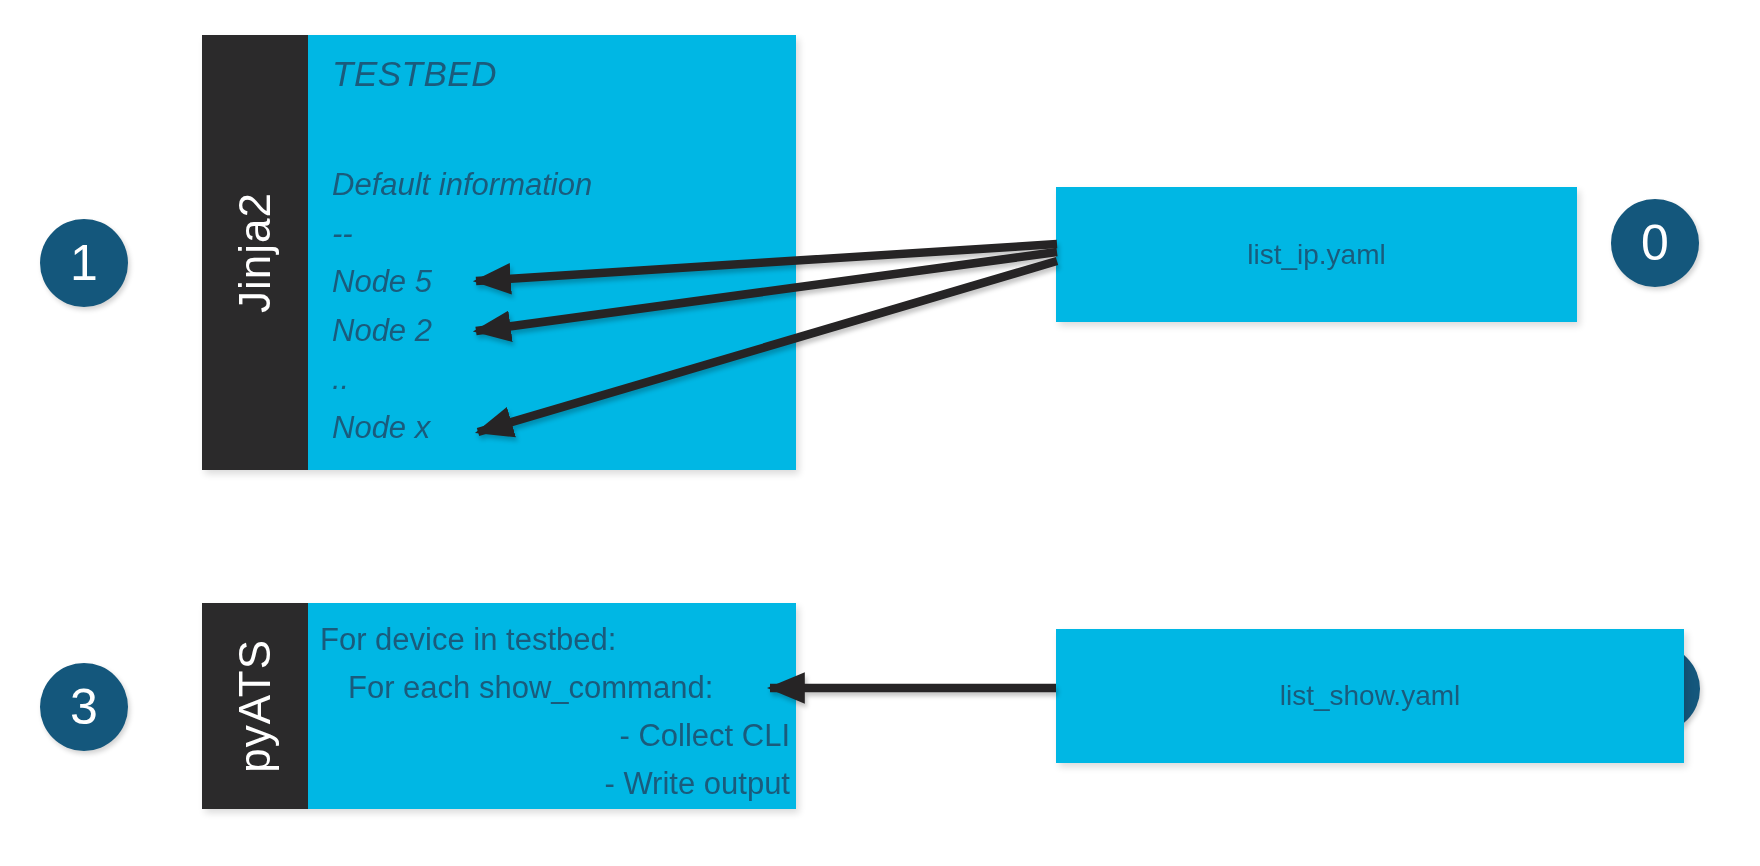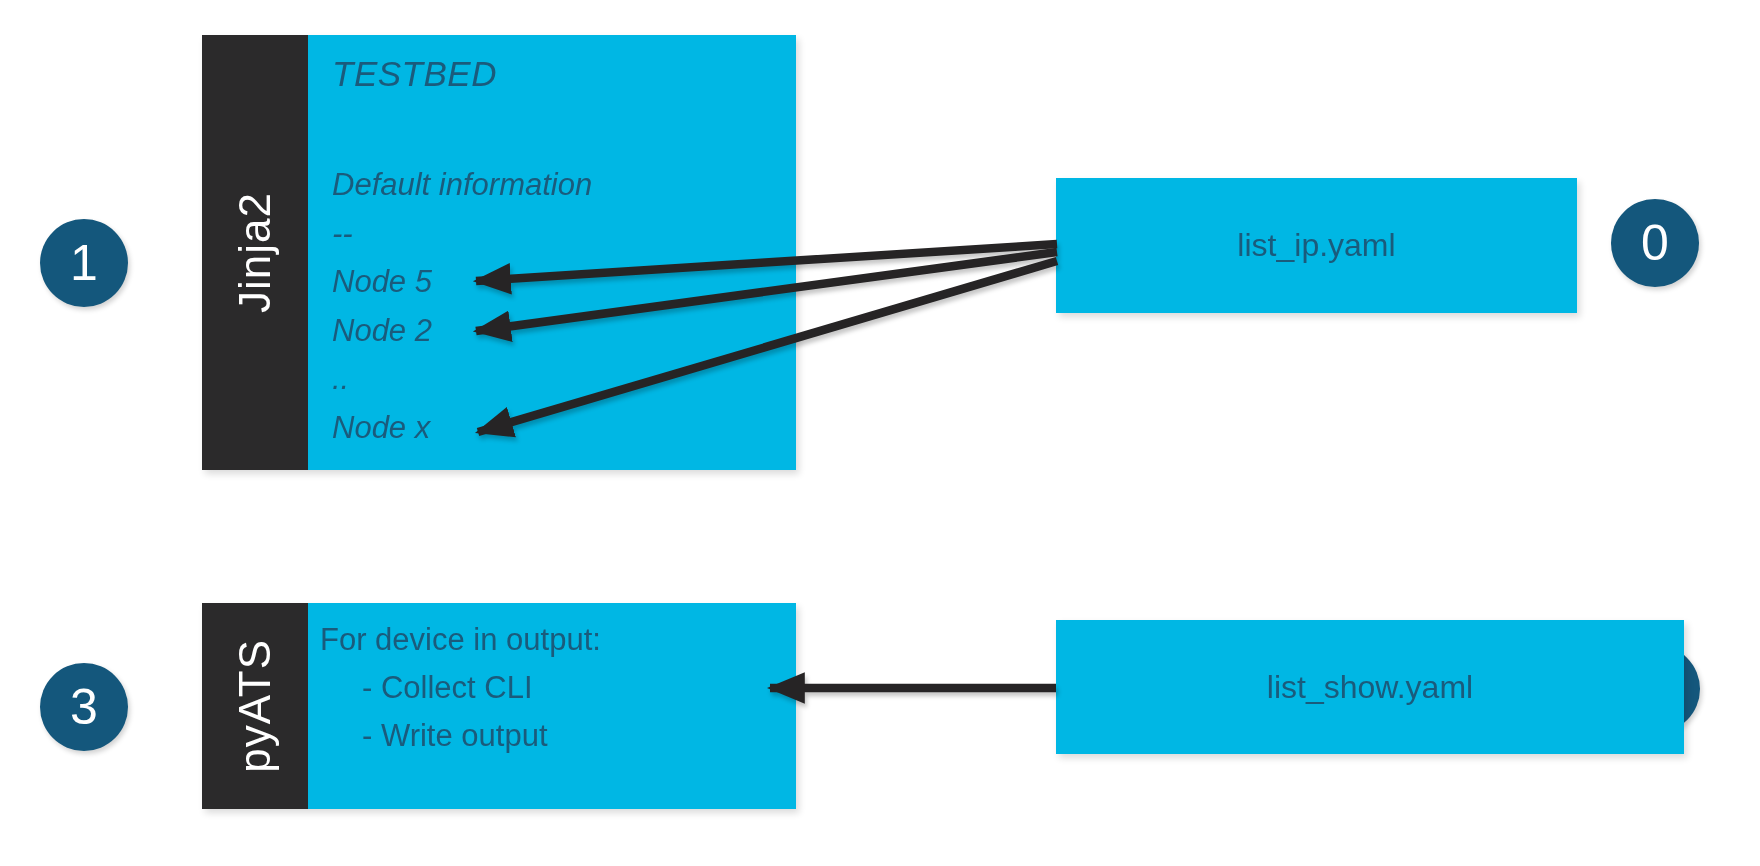--- a/index.html
+++ b/index.html
@@ -80,32 +80,33 @@
     line-height: 48.5px;
     white-space: nowrap;
   }
   .bline {
     font-size: 31px;
     line-height: 48px;
     white-space: nowrap;
   }
   .indent-a { padding-left: 12px; }
   .indent-b { padding-left: 40px; }
-  .indent-c { padding-left: 54px; }
+  .indent-c { padding-left: 54px; text-align: right; }
 
   
   .filebox {
     position: absolute;
     background: var(--cyan, #00b7e4);
     color: var(--ink, #1a5b7c);
     display: flex;
     align-items: center;
     justify-content: center;
-    font-size: 32px;
+    font-size: 28px;
     box-shadow: 3px 4px 7px rgba(0,0,0,0.14);
+    margin-top: 9px;
   }
   .filebox-ip   { left: 1056px; top: 178px; width: 521px; height: 135px; }
   .filebox-show { left: 1056px; top: 620px; width: 628px; height: 134px; }
 
   
   .arrows {
     position: absolute;
     left: 0; top: 0;
     width: 1760px;
     height: 866px;
@@ -137,21 +138,22 @@
       <div class="tline">..</div>
       <div class="tline">Node x</div>
     </div>
   </div>
 
   <div class="block block-bottom">
     <div class="sidebar">
       <span class="vtext">pyATS</span>
     </div>
     <div class="body body-bottom">
-      <div class="bline indent-a">For device in output:</div>
+      <div class="bline indent-a">For device in testbed:</div>
+      <div class="bline indent-b">For each show_command:</div>
       <div class="bline indent-c">- Collect CLI</div>
       <div class="bline indent-c">- Write output</div>
     </div>
   </div>
 
   <div class="filebox filebox-ip">
     <span>list_ip.yaml</span>
   </div>
   <div class="filebox filebox-show">
     <span>list_show.yaml</span>

